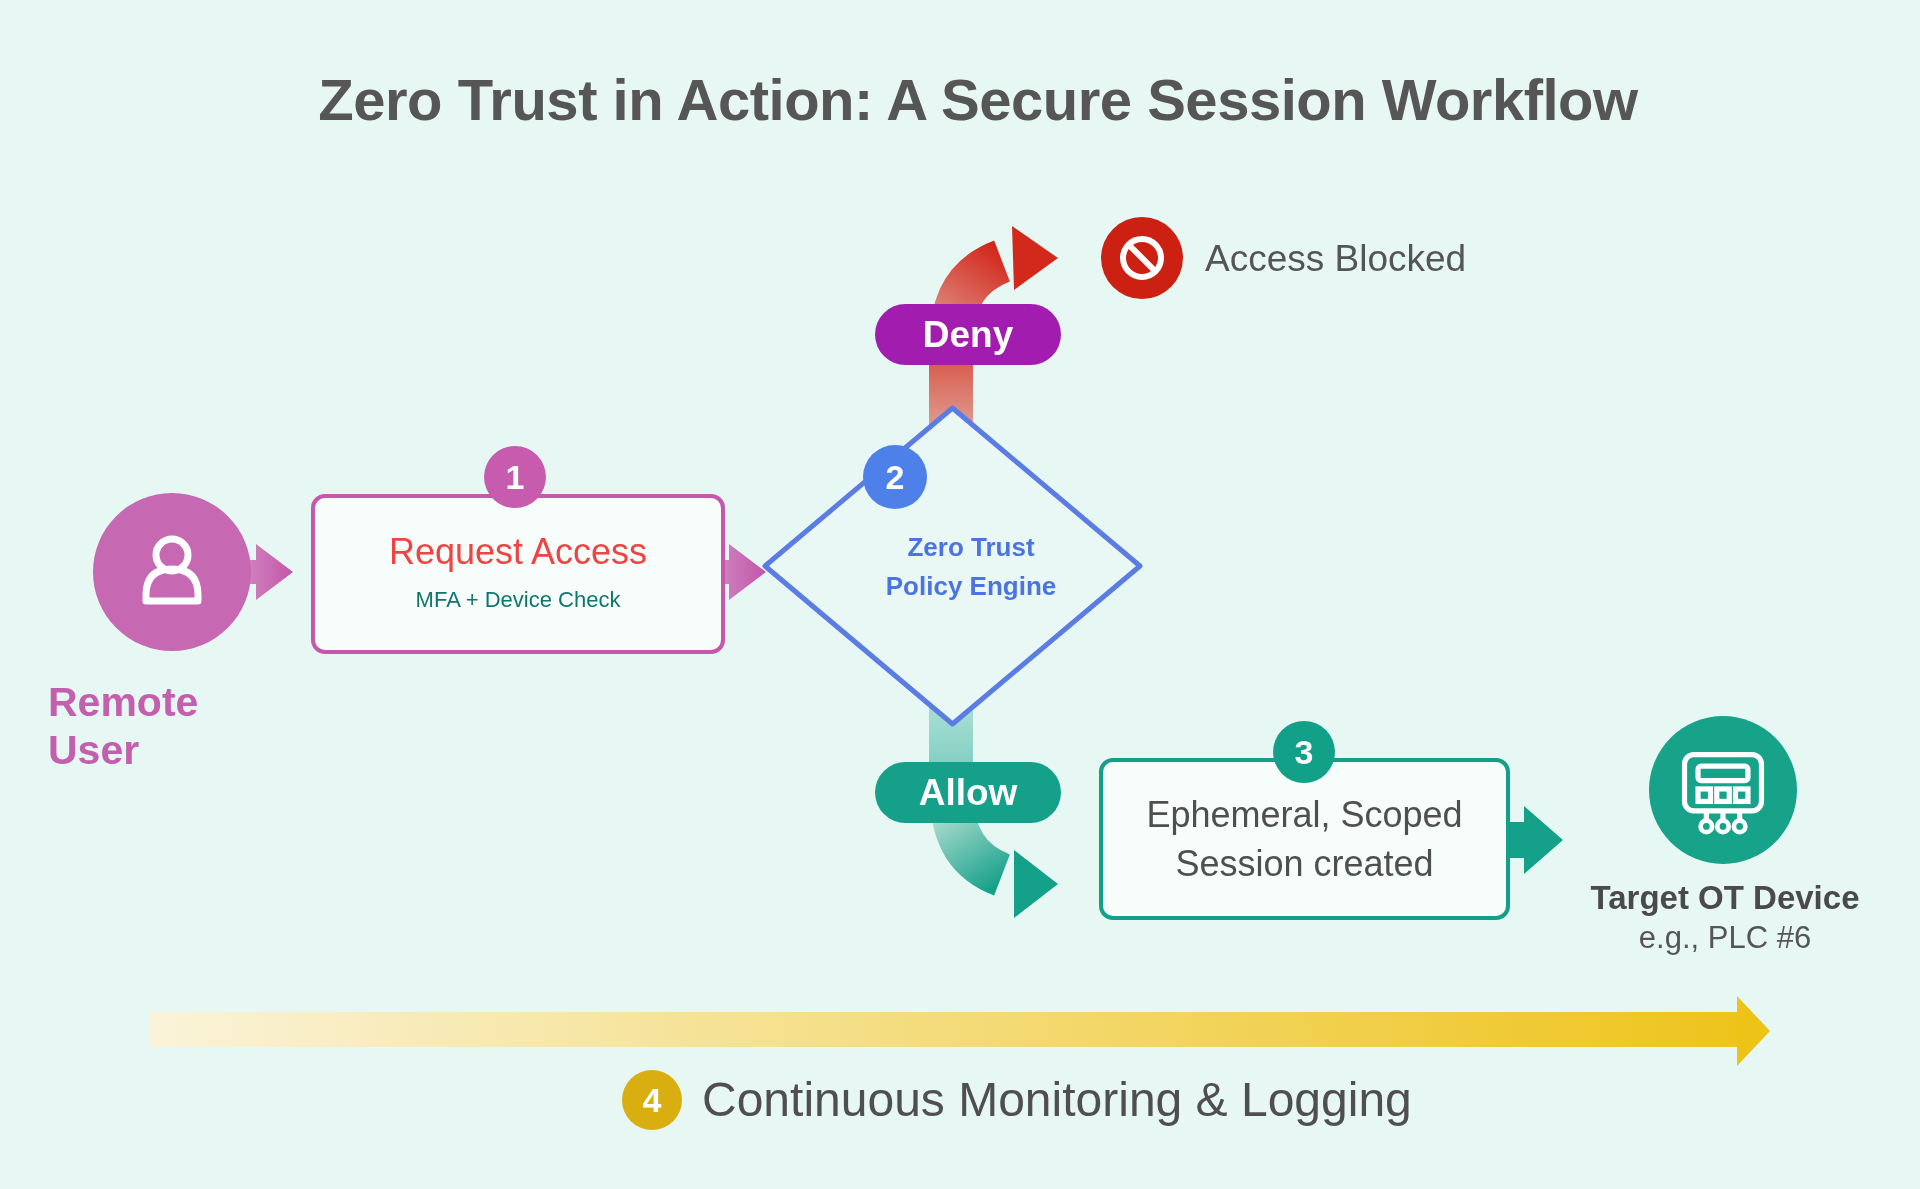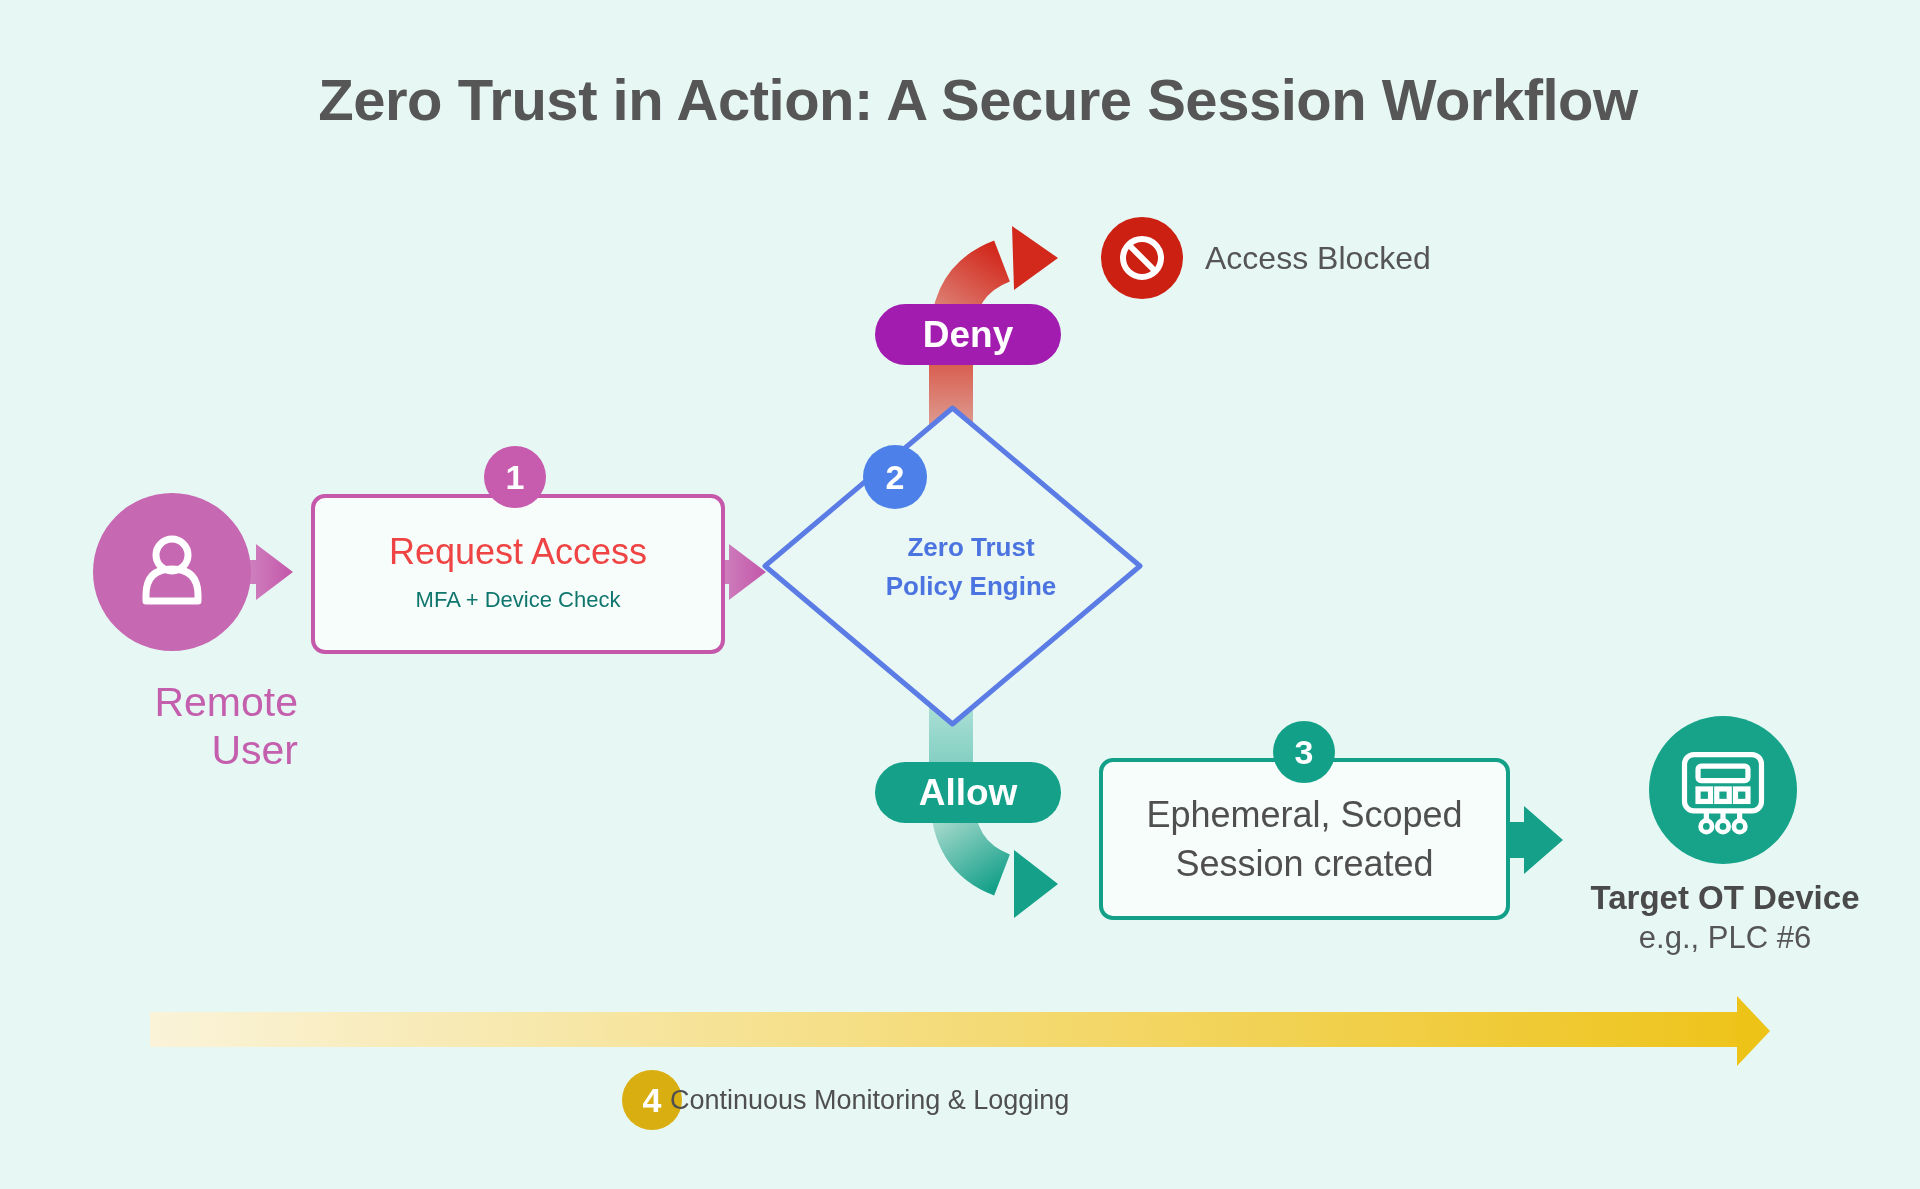--- a/index.html
+++ b/index.html
@@ -11,22 +11,22 @@
   svg.layer{position:absolute;left:0;top:0;width:1920px;height:1189px;}
 
   .diagram-title{
     left:0;top:66px;width:1920px;text-align:center;
     font-size:58px;font-weight:bold;color:#565656;letter-spacing:-0.5px;
   }
 
   
   .avatar{left:75px;top:493px;width:158px;height:158px;border-radius:50%;
     background:#c768b2;display:flex;align-items:center;justify-content:center;}
-  .remote-label{left:30px;top:678px;width:250px;text-align:right;
-    font-size:41px;font-weight:normal;color:#c45fae;line-height:48px;}
+  .remote-label{left:30px;top:678px;width:250px;text-align:left;
+    font-size:41px;font-weight:bold;color:#c45fae;line-height:48px;}
 
   
   .node-box{box-sizing:border-box;background:#f7fdfb;border-radius:14px;
     display:flex;flex-direction:column;align-items:center;justify-content:center;}
   .request-box{left:293px;top:494px;width:414px;height:160px;border:4px solid #c558ab;}
   .request-title{font-size:36px;font-weight:normal;color:#ef4444;line-height:52px;}
   .request-sub{font-size:22px;color:#0f766e;line-height:44px;}
   .session-box{left:1081px;top:758px;width:411px;height:162px;border:4px solid #12a188;}
   .session-line{font-size:36px;color:#4f4f4f;line-height:49px;}
 
@@ -44,31 +44,31 @@
 
   
   .pill{border-radius:31px;display:flex;align-items:center;justify-content:center;
     color:#ffffff;font-weight:bold;font-size:37px;}
   .deny-pill{left:857px;top:304px;width:186px;height:61px;background:#a21caf;}
   .allow-pill{left:857px;top:762px;width:186px;height:61px;background:#14a089;}
 
   
   .blocked{left:1083px;top:217px;width:82px;height:82px;border-radius:50%;
     background:#cc2012;display:flex;align-items:center;justify-content:center;}
-  .blocked-label{left:1187px;top:238px;font-size:32px;color:#555555;line-height:41px;}
+  .blocked-label{left:1187px;top:238px;font-size:37px;color:#555555;line-height:41px;}
 
   
   .device{left:1631px;top:716px;width:148px;height:148px;border-radius:50%;
     background:#16a38a;display:flex;align-items:center;justify-content:center;}
   .device-label{left:1552px;top:877px;width:310px;text-align:center;}
   .device-title{font-size:33px;font-weight:bold;color:#4a4a4a;line-height:41px;}
   .device-sub{font-size:31px;color:#555555;line-height:39px;}
 
   
-  .monitor-label{left:652px;top:1080px;font-size:27px;color:#4f4f4f;line-height:40px;}
+  .monitor-label{left:684px;top:1080px;font-size:48px;color:#4f4f4f;line-height:40px;}
 </style>
 </head>
 <body>
 
 <div class="canvas">
 
   <svg class="layer" viewBox="0 0 1920 1189" aria-hidden="true">
     <defs>
       <linearGradient id="gradRedBand" x1="0" y1="330" x2="0" y2="520" gradientUnits="userSpaceOnUse">
         <stop offset="0" stop-color="#d43321" stop-opacity="0.95"></stop>

